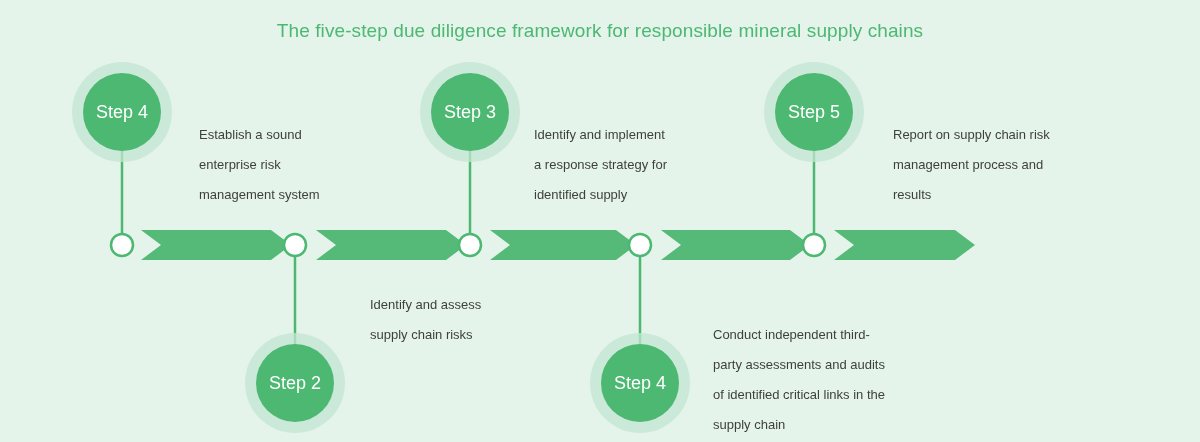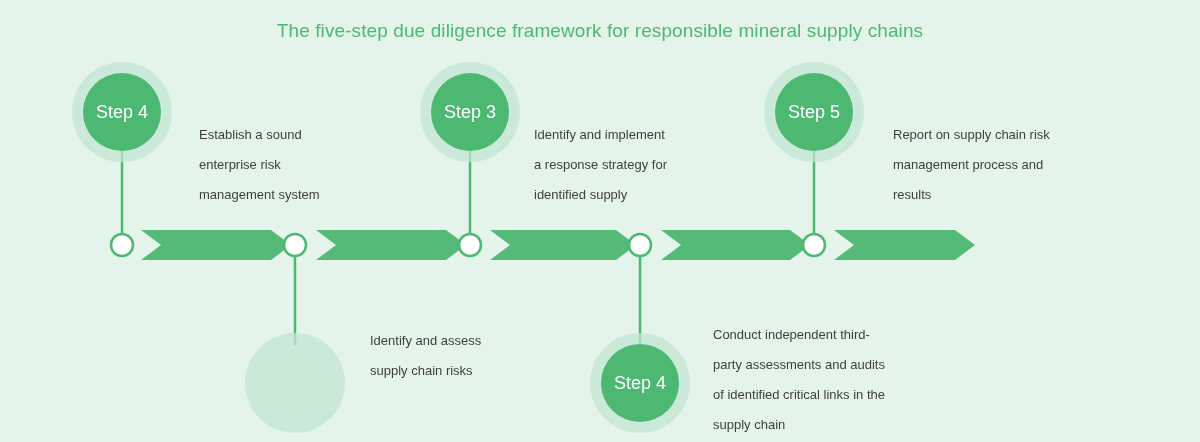--- a/index.html
+++ b/index.html
@@ -127,22 +127,25 @@
     </div>
   </div>
   <div class="desc" style="left:199px; top:120px; width:215px;">
     <div>Establish a sound</div>
     <div>enterprise risk</div>
     <div>management system</div>
   </div>
 
   <div class="step-node" style="left:295px; top:383px;">
     <div class="step-halo"></div>
+    <div class="step-disc">
+      <span class="step-label">Step 2</span>
+    </div>
   </div>
-  <div class="desc" style="left:370px; top:290px; width:215px;margin-top:36px;">
+  <div class="desc" style="left:370px; top:290px; width:215px;">
     <div>Identify and assess</div>
     <div>supply chain risks</div>
   </div>
 
   <div class="step-node" style="left:470px; top:112px;">
     <div class="step-halo"></div>
     <div class="step-disc">
       <span class="step-label">Step 3</span>
     </div>
   </div>

